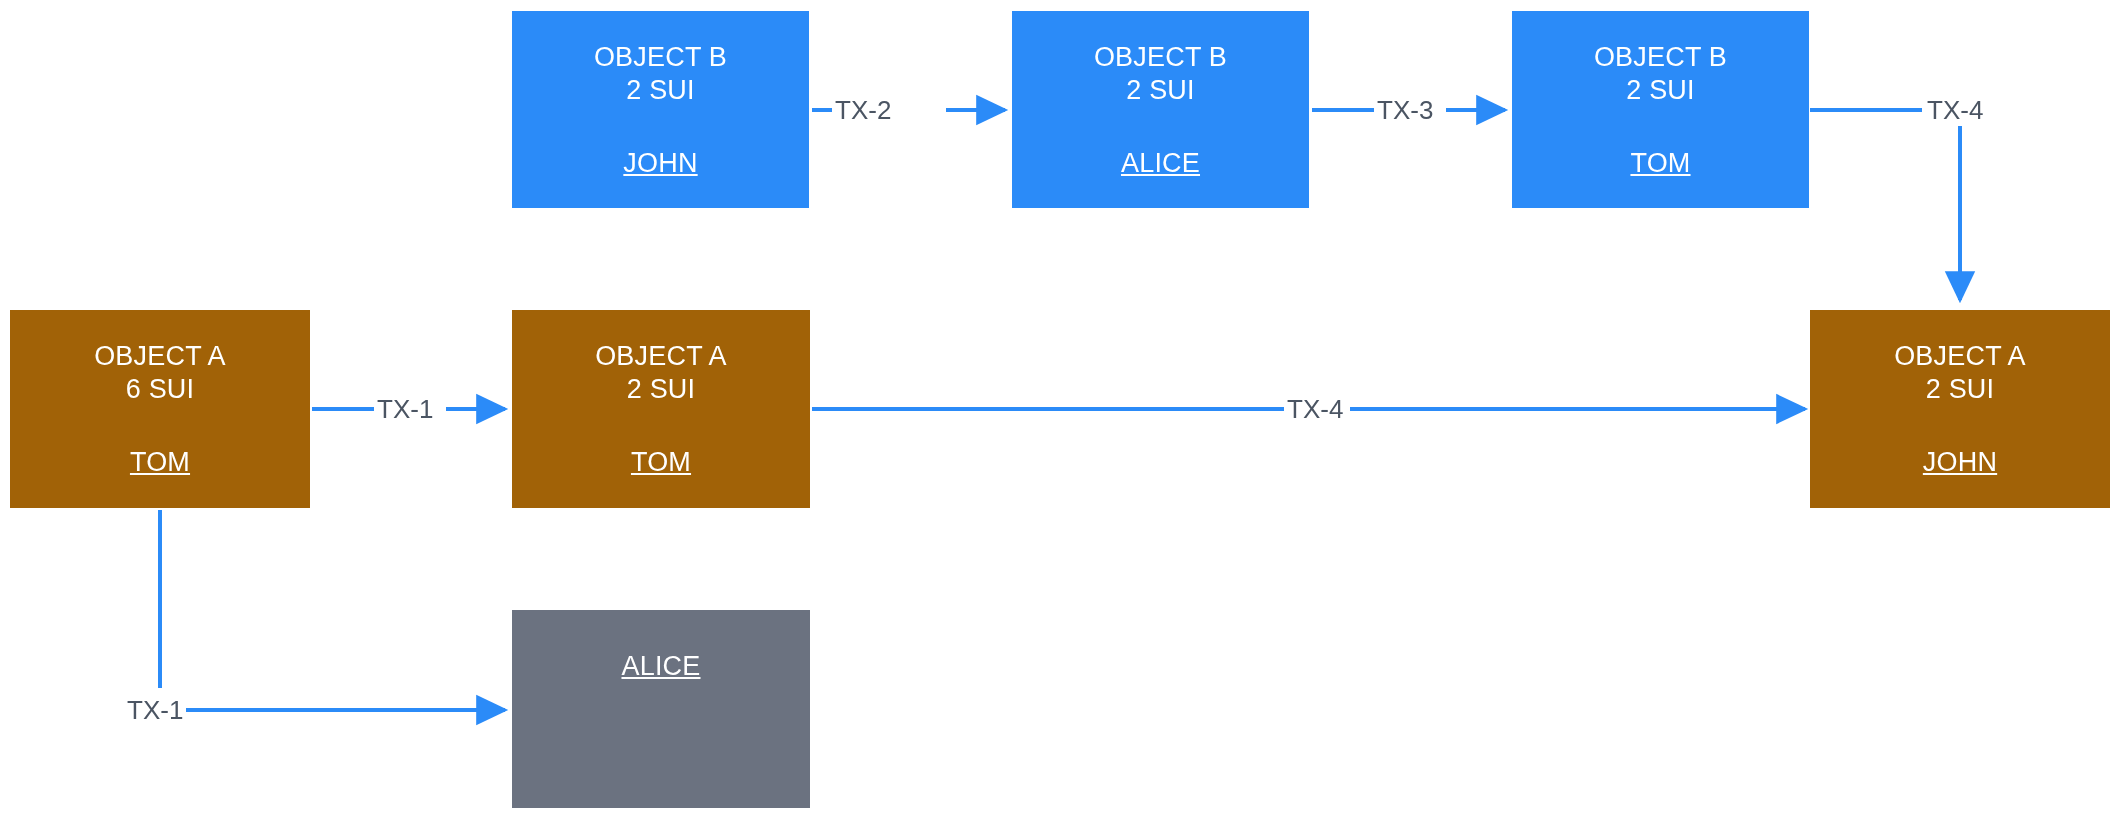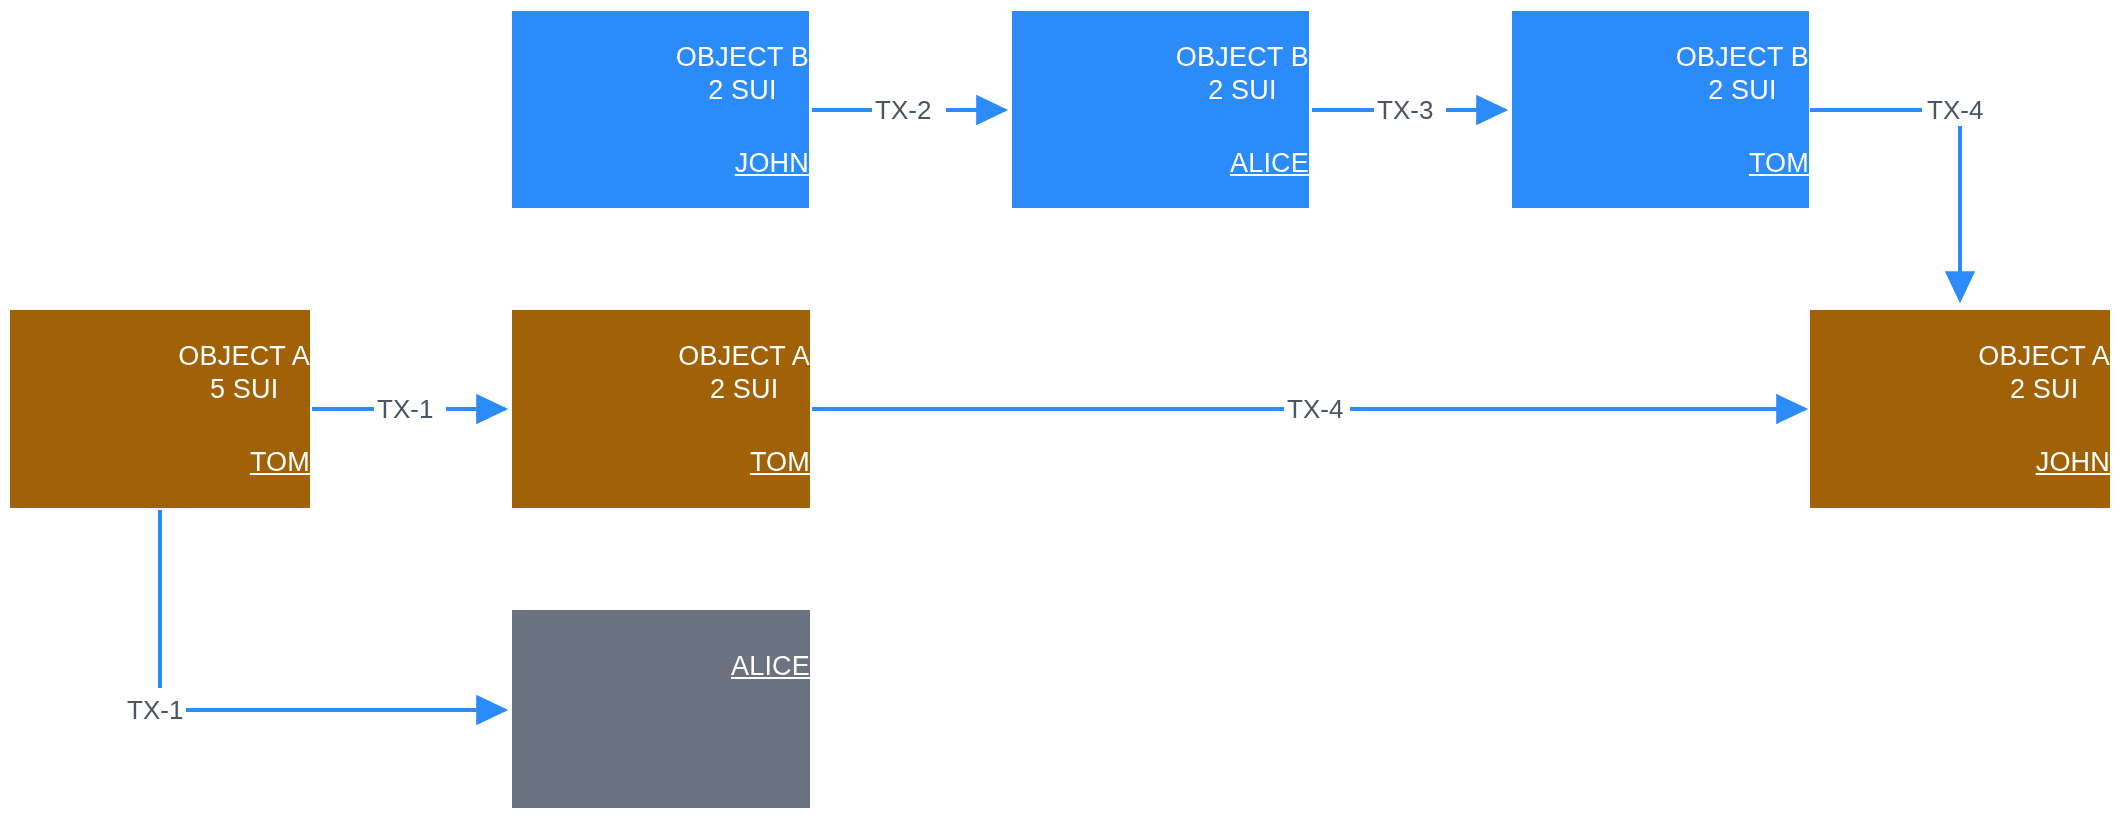--- a/index.html
+++ b/index.html
@@ -17,21 +17,21 @@
     height: 820px;
     background: #ffffff;
     overflow: hidden;
   }
   .node {
     position: absolute;
     box-sizing: border-box;
     color: #ffffff;
     display: flex;
     flex-direction: column;
-    align-items: flex-end;
+    align-items: center;
     justify-content: flex-start;
     text-align: center;
     line-height: 1.22;
   }
   .node .title-block {
     margin-top: 30px;
     font-size: 27px;
     letter-spacing: 0.2px;
   }
   .node .title-line { display: block; }
@@ -127,21 +127,21 @@
     <div class="title-block">
       <span class="title-line">OBJECT B</span>
       <span class="title-line">2 SUI</span>
     </div>
     <div class="owner">TOM</div>
   </div>
 
   <div class="node obj-black" style="left:10px; top:310px; width:300px; height:198px;">
     <div class="title-block">
       <span class="title-line">OBJECT A</span>
-      <span class="title-line">5 SUI</span>
+      <span class="title-line">6 SUI</span>
     </div>
     <div class="owner">TOM</div>
   </div>
 
   <div class="node obj-black" style="left:512px; top:310px; width:298px; height:198px;">
     <div class="title-block">
       <span class="title-line">OBJECT A</span>
       <span class="title-line">2 SUI</span>
     </div>
     <div class="owner">TOM</div>
@@ -152,21 +152,21 @@
       <span class="title-line">OBJECT A</span>
       <span class="title-line">2 SUI</span>
     </div>
     <div class="owner">JOHN</div>
   </div>
 
   <div class="node obj-gray" style="left:512px; top:610px; width:298px; height:198px;">
     <div class="owner">ALICE</div>
   </div>
 
-  <div class="edge-label" style="left:872px; top:97px;">TX-2</div>
+  <div class="edge-label" style="left:832px; top:97px;">TX-2</div>
 
   <div class="edge-label" style="left:1374px; top:97px;">TX-3</div>
 
   <div class="edge-label" style="left:1924px; top:97px;">TX-4</div>
 
   <div class="edge-label" style="left:374px; top:396px;">TX-1</div>
 
   <div class="edge-label" style="left:1284px; top:396px;">TX-4</div>
 
   <div class="edge-label" style="left:124px; top:697px;">TX-1</div>

